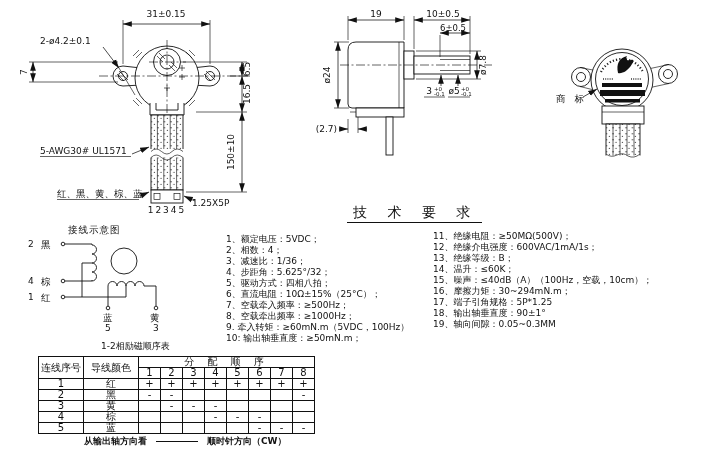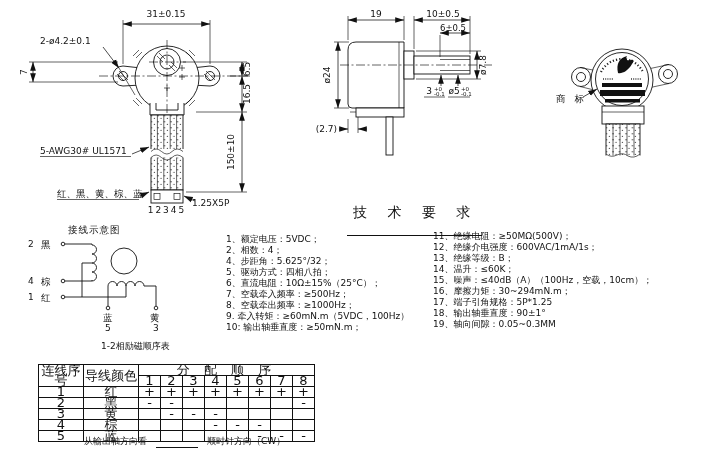--- a/index.html
+++ b/index.html
@@ -14,35 +14,35 @@
   .cl{stroke:#111;stroke-width:0.65;fill:none;stroke-dasharray:9 2.5 2 2.5}
   .dim{stroke:#111;stroke-width:0.75;fill:none}
   text{fill:#111}
   .dt{font-size:9px}
   .ds{font-size:8.5px}
   .tol{font-size:5.5px}
   .ct{font-size:9.5px}
   .blk{position:absolute;white-space:nowrap}
   .tech-title{
     left:347px;top:204px;font-size:14px;letter-spacing:8px;
-    border-bottom:1.4px solid #111;padding:0 4px 13px 6px;
+    border-bottom:1.4px solid #111;padding:0 4px 0 6px;
   }
   .tech-col{line-height:11px;font-size:9px}
   .tech-col div{height:11px}
   .seq-table{
     position:absolute;left:38px;top:356px;border-collapse:collapse;
-    font-size:13px;text-align:center;table-layout:fixed;margin-top:8px;
+    font-size:10px;text-align:center;table-layout:fixed;
   }
   .seq-table th,.seq-table td{
     border:1px solid #111;padding:0;height:10px;line-height:10px;
     font-weight:normal;overflow:hidden;
   }
   .seqhead{letter-spacing:5px}
   .tbl-footer{
-    left:84px;top:435px;font-size:9px;display:flex;align-items:flex-end;gap:9px;
+    left:84px;top:435px;font-size:9px;display:flex;align-items:center;gap:9px;font-weight:bold;
   }
   .dashline{display:inline-block;width:42px;border-top:1.2px solid #111;height:0}
 </style>
 </head>
 <body>
 
 <svg width="721" height="470" viewBox="0 0 721 470">
   <defs>
     <marker id="arw" viewBox="0 0 10 10" refX="9.3" refY="5" markerWidth="9.5" markerHeight="9.5" orient="auto-start-reverse" markerUnits="userSpaceOnUse">
       <path d="M0,2 L9.5,5 L0,8 z" fill="#111"></path>
@@ -216,20 +216,21 @@
     <text class="dt" x="153" y="331">3</text>
     <text class="dt" x="101" y="349">1-2相励磁顺序表</text>
   </g>
 </svg>
 
 <div class="blk tech-title">技 术 要 求</div>
 
 <div class="blk tech-col" style="left:226px;top:234px">
   <div>1、额定电压：5VDC；</div>
   <div>2、相数：4；</div>
+  <div>3、减速比：1/36；</div>
   <div>4、步距角：5.625°/32；</div>
   <div>5、驱动方式：四相八拍；</div>
   <div>6、直流电阻：10Ω±15%（25°C）；</div>
   <div>7、空载牵入频率：≥500Hz；</div>
   <div>8、空载牵出频率：≥1000Hz；</div>
   <div>9. 牵入转矩：≥60mN.m（5VDC，100Hz）</div>
   <div>10: 输出轴垂直度：≥50mN.m；</div>
 </div>
 
 <div class="blk tech-col" style="left:433px;top:231px">

